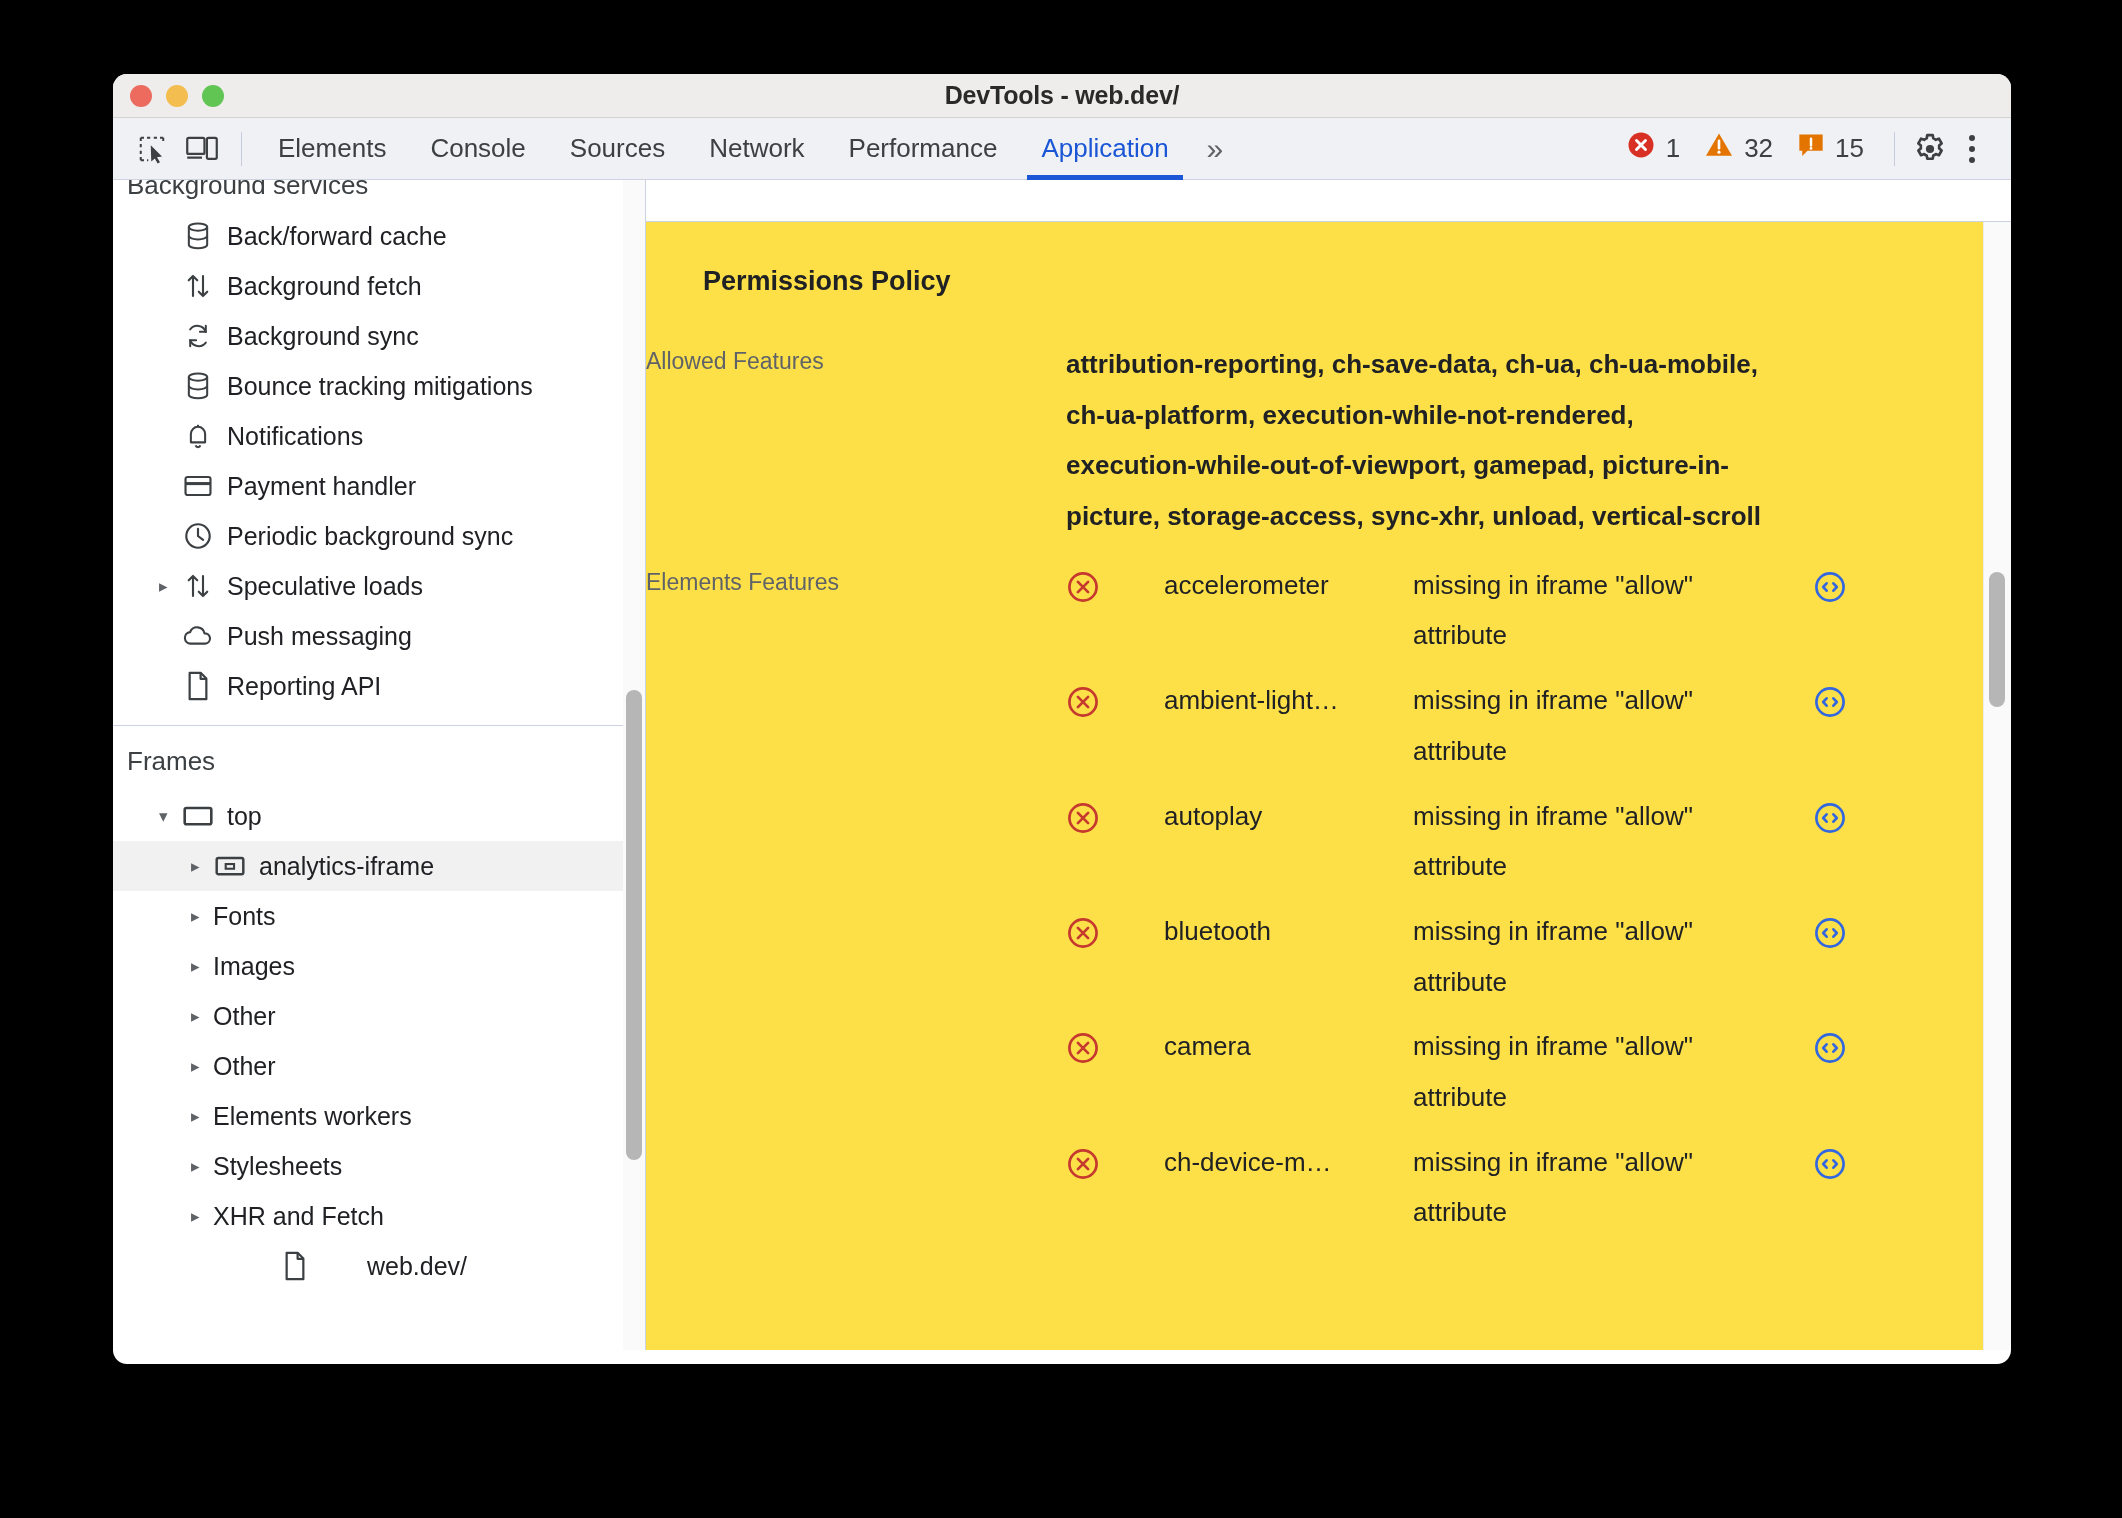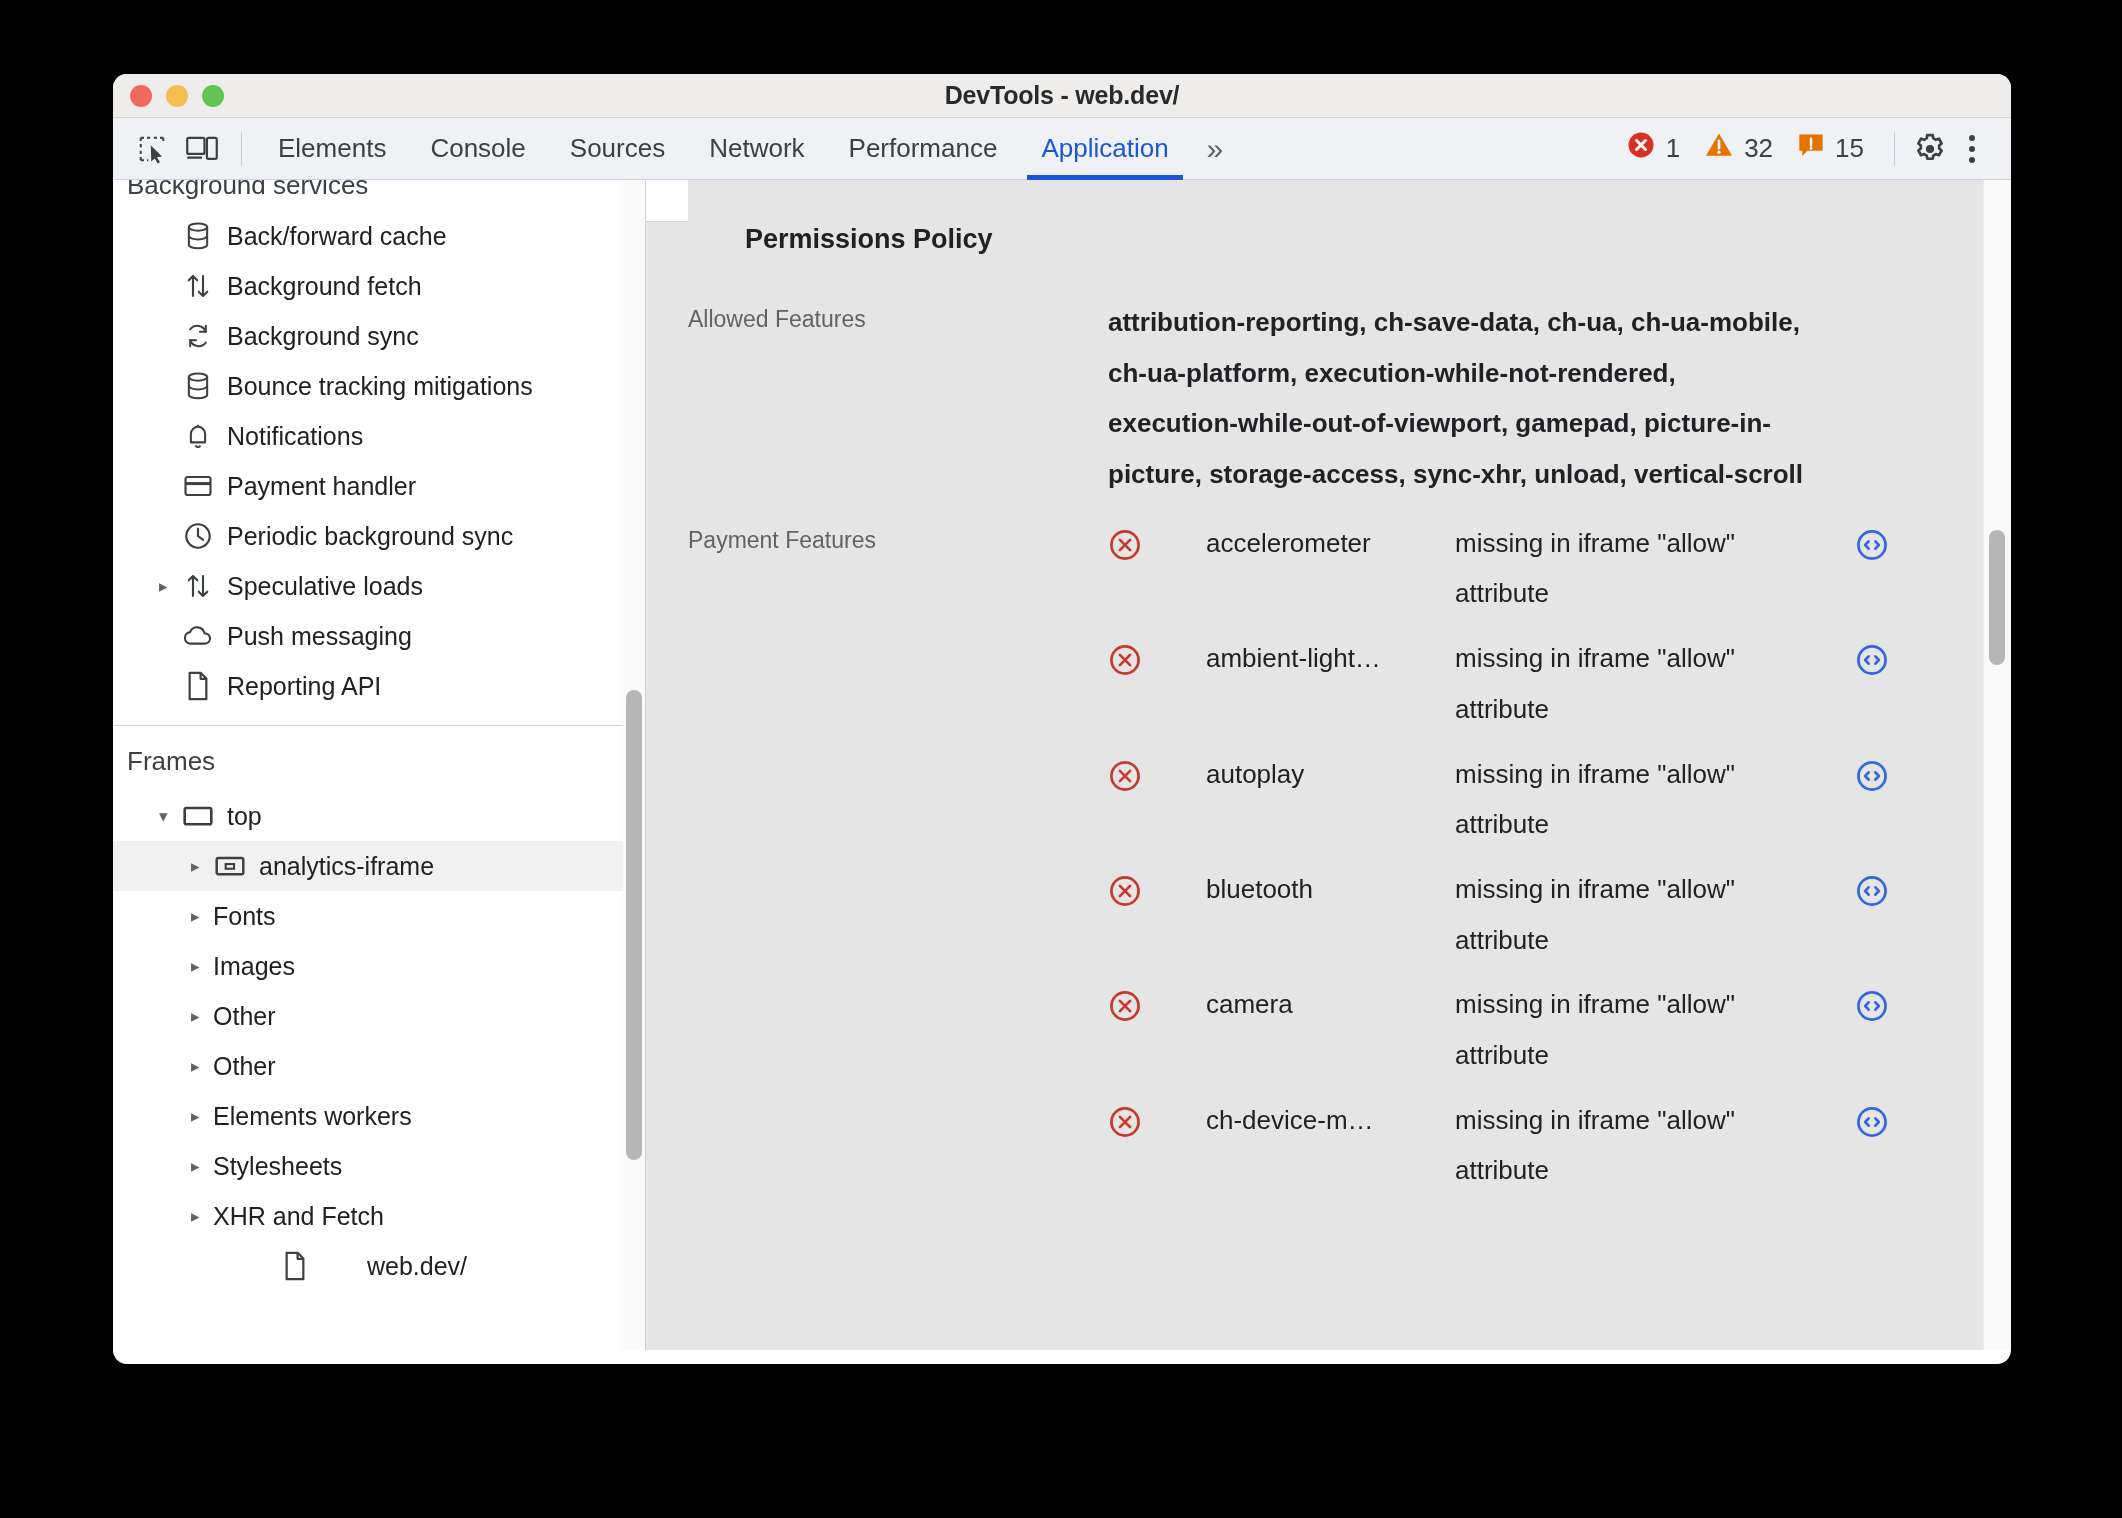--- a/index.html
+++ b/index.html
@@ -187,24 +187,24 @@
     position: absolute;
     right: 0; top: 0;
     width: 22px; height: 100%;
     background: #fafafa;
   }
 
   
   #main {
     flex: 1;
     position: relative;
-    background: #e5e5e5;
+    background: #fde047;
     overflow: hidden;
     display: flex;
-    flex-direction: row;
+    flex-direction: column;
   }
   #content-toolbar {
     height: 42px;
     flex: 0 0 42px;
     border-bottom: 1px solid #cdd2e3;
     background: #ffffff;
   }
   #content-scroll {
     flex: 1;
     position: relative;
@@ -592,21 +592,21 @@
       <div id="content-scroll">
 
         <div id="panel-title">Permissions Policy</div>
 
         <div class="report-row">
           <div class="report-key">Allowed Features</div>
           <div class="report-value">attribution-reporting, ch-save-data, ch-ua, ch-ua-mobile, ch-ua-platform, execution-while-not-rendered, execution-while-out-of-viewport, gamepad, picture-in-picture, storage-access, sync-xhr, unload, vertical-scroll</div>
         </div>
 
         <div class="report-row" style="margin-top:18px;">
-          <div class="report-key">Payment Features</div>
+          <div class="report-key">Elements Features</div>
           <div class="feature-list">
 
             <div class="feature-row">
               <span class="feat-icon">
                 <svg width="34" height="34" viewBox="0 0 24 24" fill="none" stroke="#c5392f" stroke-width="1.9" stroke-linecap="round">
                   <circle cx="12" cy="12" r="9.6"></circle>
                     <path d="M8.4 8.4 L15.6 15.6 M15.6 8.4 L8.4 15.6"></path>
                 </svg>
               </span>
               <span class="feat-name">accelerometer</span>

